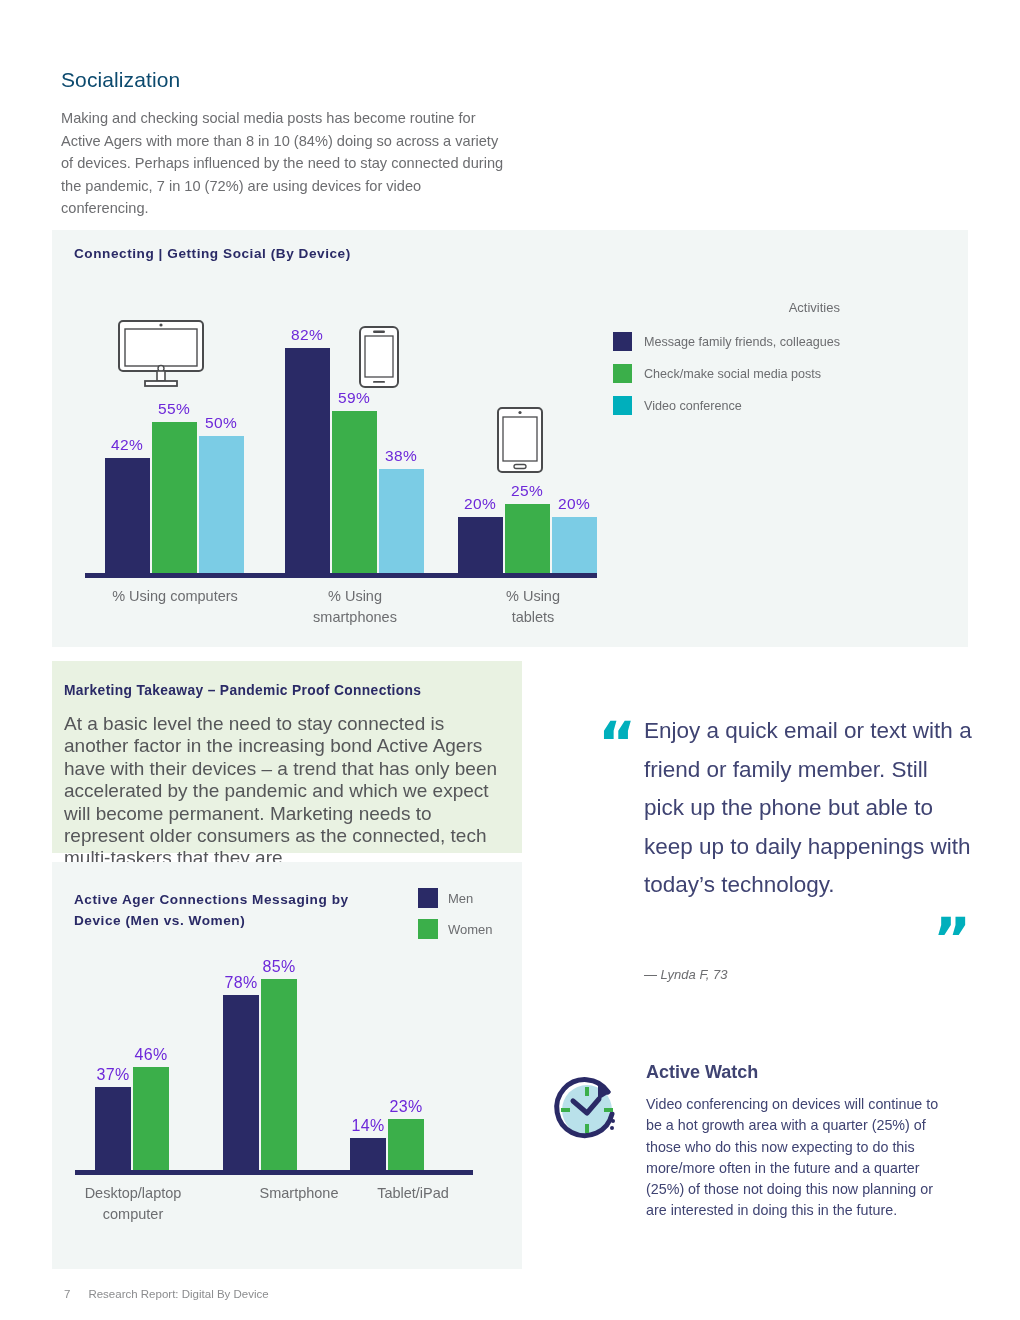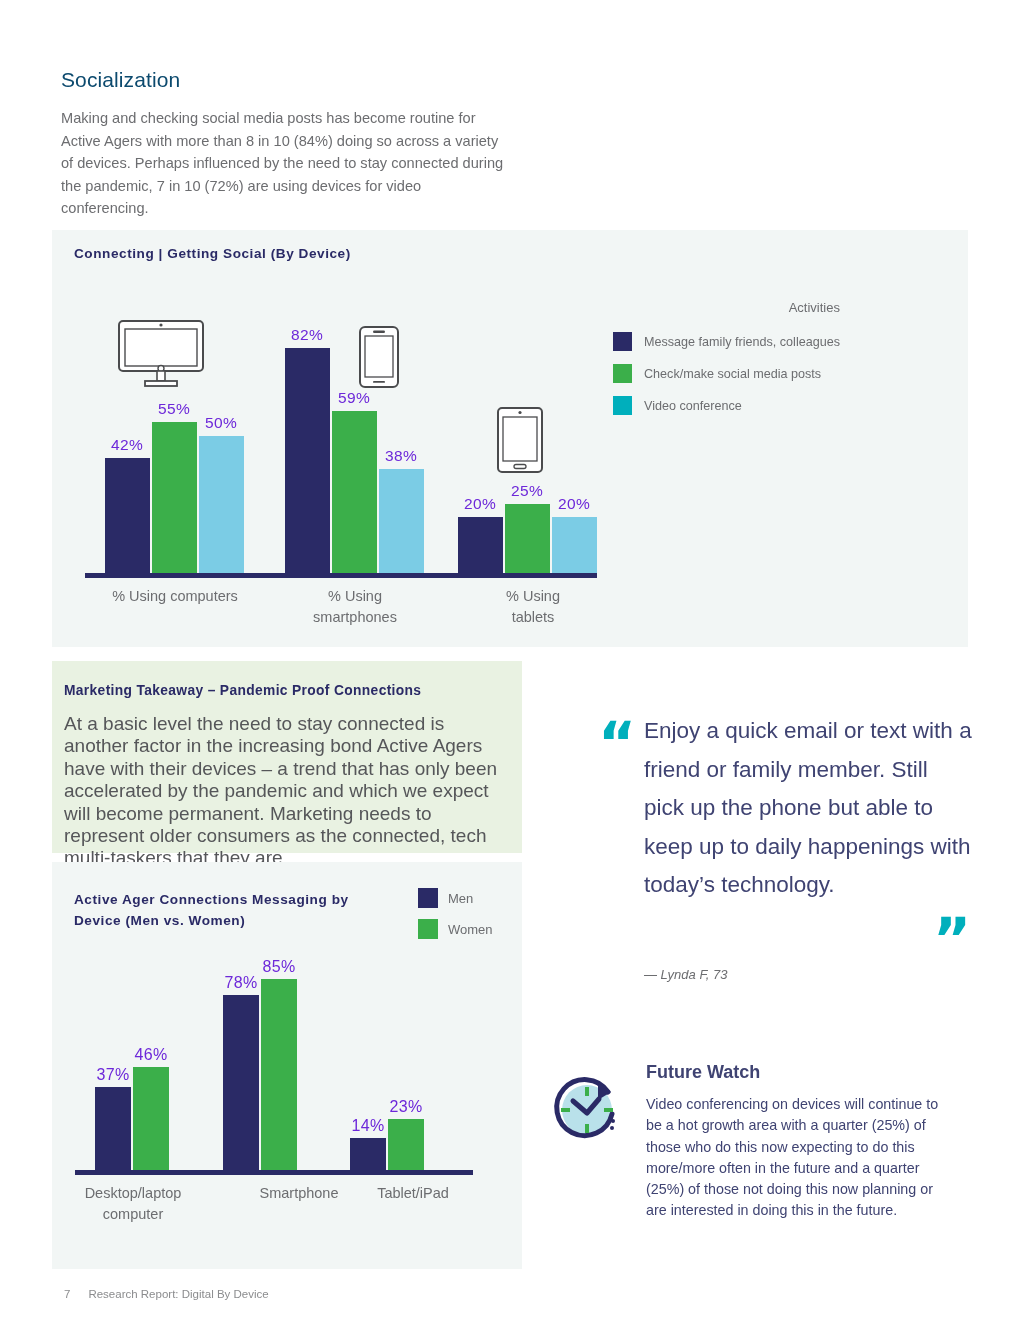--- a/index.html
+++ b/index.html
@@ -353,20 +353,20 @@
       <path d="M 50 12 L 63 22 L 50 30 Z" fill="#2A2A66"></path>
       <circle cx="65" cy="51" r="2" fill="#2A2A66"></circle>
       <circle cx="64" cy="58" r="2" fill="#2A2A66"></circle>
       <rect x="37" y="17" width="4" height="9" fill="#3BAF4A"></rect>
       <rect x="37" y="54" width="4" height="9" fill="#3BAF4A"></rect>
       <rect x="13" y="38" width="9" height="4" fill="#3BAF4A"></rect>
       <rect x="56" y="38" width="9" height="4" fill="#3BAF4A"></rect>
       <path d="M 25 31 L 39 43 L 51 29" fill="none" stroke="#2A2A66" stroke-width="5" stroke-linecap="round" stroke-linejoin="round"></path>
     </svg>
   </div>
-  <h2 id="future-title">Future Watch</h2>
+  <h2 id="future-title">Active Watch</h2>
   <p id="future-body">Video conferencing on devices will continue to be a hot growth area with a quarter (25%) of those who do this now expecting to do this more/more often in the future and a quarter (25%) of those not doing this now planning or are interested in doing this in the future.</p>
 </section>
 
 <footer id="footer">
   <span>7</span>
   <span>Research Report: Digital By Device</span>
 </footer>
 
 </body></html>

